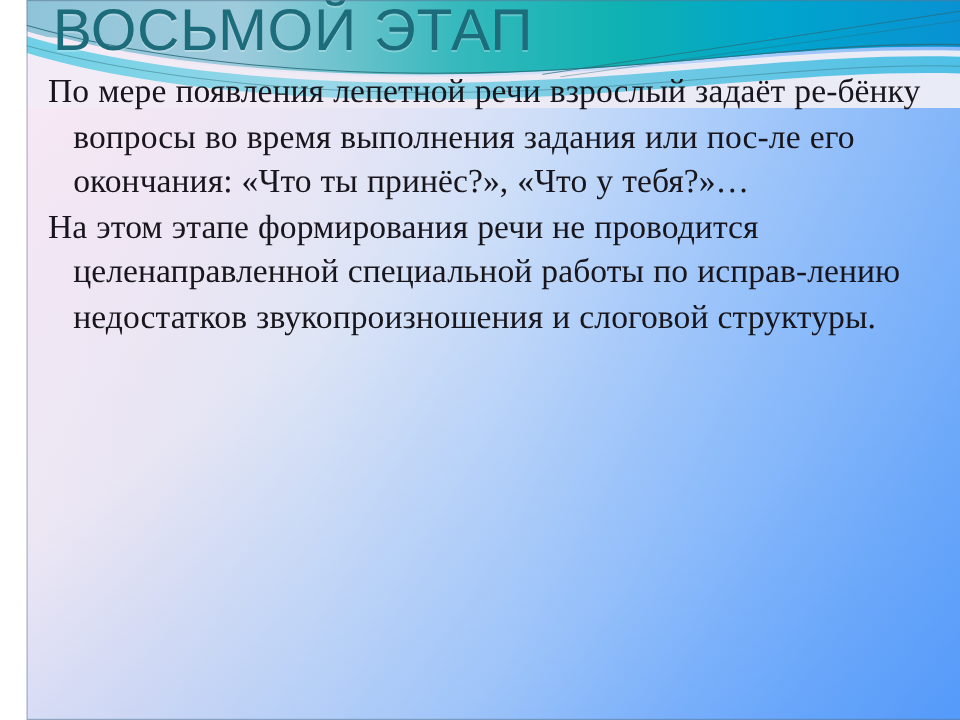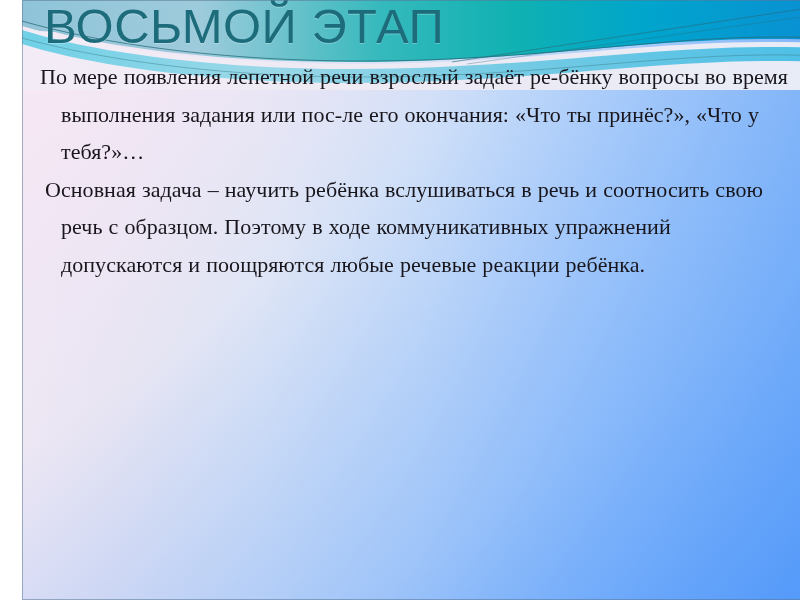--- a/index.html
+++ b/index.html
@@ -63,21 +63,21 @@
   }
   #body-text {
     position: absolute;
     left: 18px;
     top: 58px;
     width: 756px;
     z-index: 25;
   }
   .para {
     color: #18161c;
-    font-size: 22px;
+    font-size: 28px;
     line-height: 37.5px;
     margin: 0 0 0 0;
     padding: 0;
     text-indent: -21px;
     padding-left: 21px;
     letter-spacing: 0.05px;
     word-spacing: 0.5px;
   }
   .para.lead-space {
     text-indent: -16px;
@@ -129,17 +129,17 @@
     <path d="M0,21 C80,44 200,61 340,61 C530,61 660,31 800,38" fill="none" stroke="#2a6a78" stroke-width="0.9" opacity="0.85"></path>
     <path d="M0,38 C80,60 200,77 340,77 C530,77 660,49 800,56" fill="none" stroke="#3c7f8c" stroke-width="0.8" opacity="0.6"></path>
     <path d="M800,6 L430,62" fill="none" stroke="#2a6a78" stroke-width="0.8" opacity="0.75"></path>
     <path d="M800,14 L445,64" fill="none" stroke="#2a6a78" stroke-width="0.7" opacity="0.5"></path>
   </svg>
 
   <div id="title">ВОСЬМОЙ ЭТАП</div>
 
   <div id="body-text">
     <p class="para">По мере появления лепетной речи  взрослый задаёт ре-бёнку вопросы во время выполнения задания или пос-ле его окончания: «Что ты принёс?», «Что у тебя?»…</p>
-    <p class="para lead-space"> Основная задача – научить ребёнка вслушиваться в речь и соотносить свою речь с образцом. Поэтому в ходе коммуникативных упражнений допускаются и поощряются любые речевые реакции ребёнка.</p>
+    <p class="para">На этом этапе формирования речи не проводится целенаправленной специальной работы по исправ-лению недостатков звукопроизношения и слоговой структуры.</p>
   </div>
 
   <div id="frame"></div>
 </div>
 
 </body></html>

